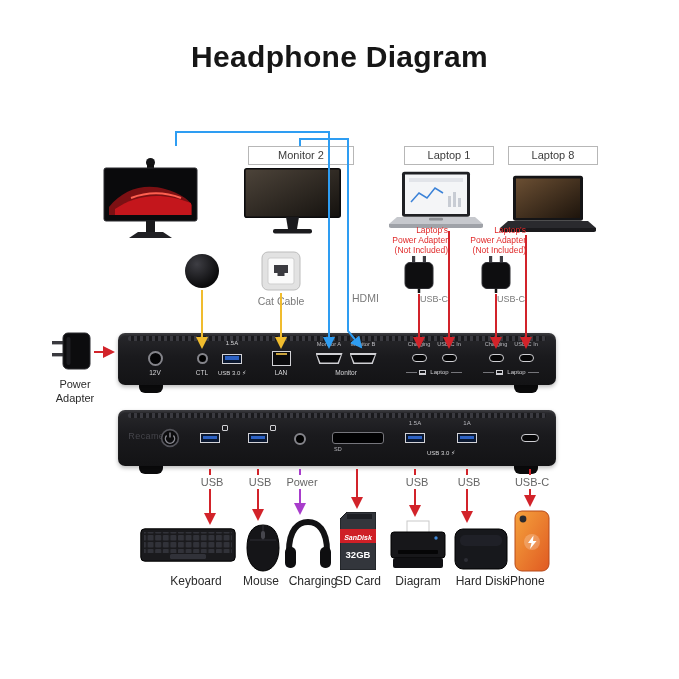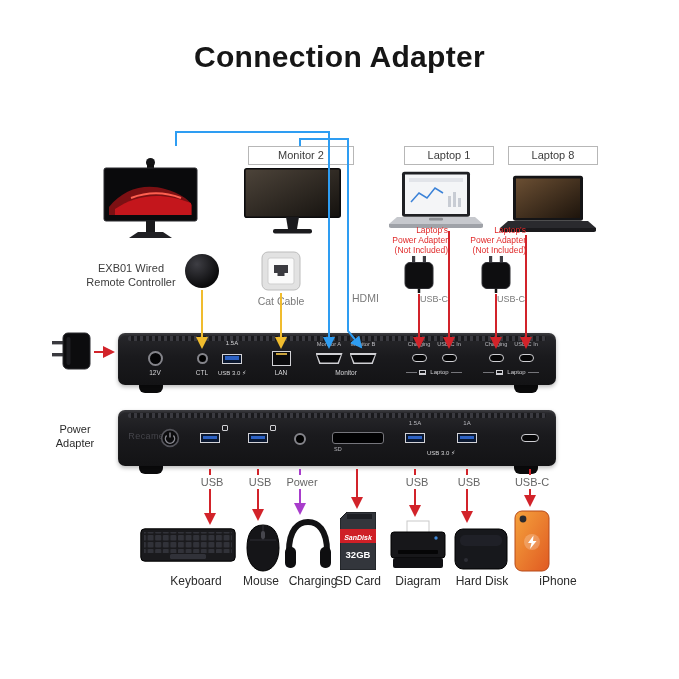--- a/index.html
+++ b/index.html
@@ -57,21 +57,21 @@
   .ln-y{stroke:var(--control-yellow);}
   .ln-p{stroke:var(--audio-purple);}
   .mk-b{fill:var(--hdmi-blue);} .mk-r{fill:var(--usb-red);}
   .mk-y{fill:var(--control-yellow);} .mk-p{fill:var(--audio-purple);}
 </style>
 </head>
 <body>
 
 <div id="stage">
 
-  <div class="abs title" style="top:40px;left:0;">Connection Adapter</div>
+  <div class="abs title" style="top:40px;left:0;">Headphone Diagram</div>
 
   <div class="abs box-label" style="left:248px;top:146px;width:104px;">Monitor 2</div>
   <div class="abs box-label" style="left:404px;top:146px;width:88px;">Laptop 1</div>
   <div class="abs box-label" style="left:508px;top:146px;width:88px;">Laptop 8</div>
 
   <svg class="abs" style="left:103px;top:158px;" width="95" height="84" viewBox="0 0 95 84">
     <circle cx="47.5" cy="4.5" r="4.5" fill="#141416"></circle>
     <rect x="44" y="6" width="7" height="5" fill="#111"></rect>
     <rect x="1" y="10" width="93" height="53" rx="2" fill="#0a0a0c" stroke="#2b2b2f"></rect>
     <path d="M6 49 C20 31 42 25 62 31 C76 35 85 41 89 47 L89 57 L6 57 Z" fill="#7c1013"></path>
@@ -112,24 +112,20 @@
         <stop offset="0" stop-color="#6b4f33"></stop>
           <stop offset="1" stop-color="#1d140c"></stop>
       </linearGradient>
     </defs>
     <rect x="14" y="0.8" width="70" height="45" rx="2.5" fill="#141416"></rect>
     <rect x="17" y="3.5" width="64" height="39.5" fill="url(#l2g)"></rect>
     <path d="M9 46 L89 46 L97 53 L1 53 Z" fill="#2a2a2e"></path>
     <path d="M1 53 L97 53 L97 55.5 Q97 57 93 57 L5 57 Q1 57 1 55.5 Z" fill="#1a1a1d"></path>
   </svg>
 
-  <div class="abs remote-lab" style="left:76px;top:262px;width:110px;">
-    <span>EXB01 Wired</span>
-    <span>Remote Controller</span>
-  </div>
   <div class="abs knob" style="left:185px;top:254px;"></div>
 
   <svg class="abs" style="left:261px;top:251px;" width="40" height="40" viewBox="0 0 40 40">
     <rect x="1" y="1" width="38" height="38" rx="6" fill="#e2e2e2" stroke="#bcbcbc"></rect>
     <rect x="7" y="7" width="26" height="26" rx="2" fill="#fafafa" stroke="#cfcfcf"></rect>
     <path d="M13 14 h14 v8 h-3.5 v3 h-7 v-3 H13 Z" fill="#3a3a3f"></path>
   </svg>
   <div class="abs grey-label" style="left:251px;top:295px;width:60px;">Cat Cable</div>
 
   <div class="abs grey-label" style="left:352px;top:292px;width:40px;text-align:left;">HDMI</div>
@@ -158,21 +154,21 @@
 
   <div class="abs grey-label" style="left:416px;top:294px;width:36px;font-size:9px;">USB-C</div>
   <div class="abs grey-label" style="left:493px;top:294px;width:36px;font-size:9px;">USB-C</div>
 
   <svg class="abs" style="left:52px;top:330px;" width="40" height="42" viewBox="0 0 40 42">
     <rect x="0" y="11" width="11" height="3.4" fill="#3a3a3f"></rect>
     <rect x="0" y="23" width="11" height="3.4" fill="#3a3a3f"></rect>
     <rect x="11" y="3" width="27" height="36" rx="5" fill="#0c0c0e" stroke="#2a2a2f"></rect>
     <rect x="14.5" y="7" width="4" height="28" rx="2" fill="#1d1d21"></rect>
   </svg>
-  <div class="abs cap" style="left:45px;top:378px;width:60px;font-size:11px;line-height:1.25;margin-top:45px;">Power Adapter</div>
+  <div class="abs cap" style="left:45px;top:378px;width:60px;font-size:11px;line-height:1.25;">Power Adapter</div>
 
   <div class="abs foot" style="left:139px;top:384px;"></div>
   <div class="abs foot" style="left:514px;top:384px;"></div>
   <div class="abs panel" style="left:118px;top:333px;width:438px;height:52px;">
     <div class="vents"></div>
     <div class="abs dc-jack" style="left:29.5px;top:18px;"></div>
     <div class="wlabel" style="left:22px;top:36px;width:30px;font-size:6.5px;">12V</div>
     <div class="abs mini-jack" style="left:78.5px;top:20px;"></div>
     <div class="wlabel" style="left:70px;top:36px;width:28px;font-size:6.5px;">CTL</div>
     <div class="abs usb-a" style="left:104px;top:20.5px;">
@@ -342,15 +338,15 @@
     <circle cx="18" cy="32" r="8" fill="rgba(255,255,255,0.22)"></circle>
     <path d="M19.5 25.5 L14 33 L17.5 33 L16 39 L22.5 31 L19 31 Z" fill="#fff"></path>
   </svg>
 
   <div class="abs cap" style="left:160px;top:574px;width:72px;">Keyboard</div>
   <div class="abs cap" style="left:231px;top:574px;width:60px;">Mouse</div>
   <div class="abs cap" style="left:277px;top:574px;width:72px;">Charging</div>
   <div class="abs cap" style="left:328px;top:574px;width:60px;">SD Card</div>
   <div class="abs cap" style="left:388px;top:574px;width:60px;">Diagram</div>
   <div class="abs cap" style="left:450px;top:574px;width:64px;">Hard Disk</div>
-  <div class="abs cap" style="left:528px;top:574px;width:60px;text-align:center;">iPhone</div>
+  <div class="abs cap" style="left:496px;top:574px;width:60px;text-align:center;">iPhone</div>
 
 </div>
 
 </body></html>

